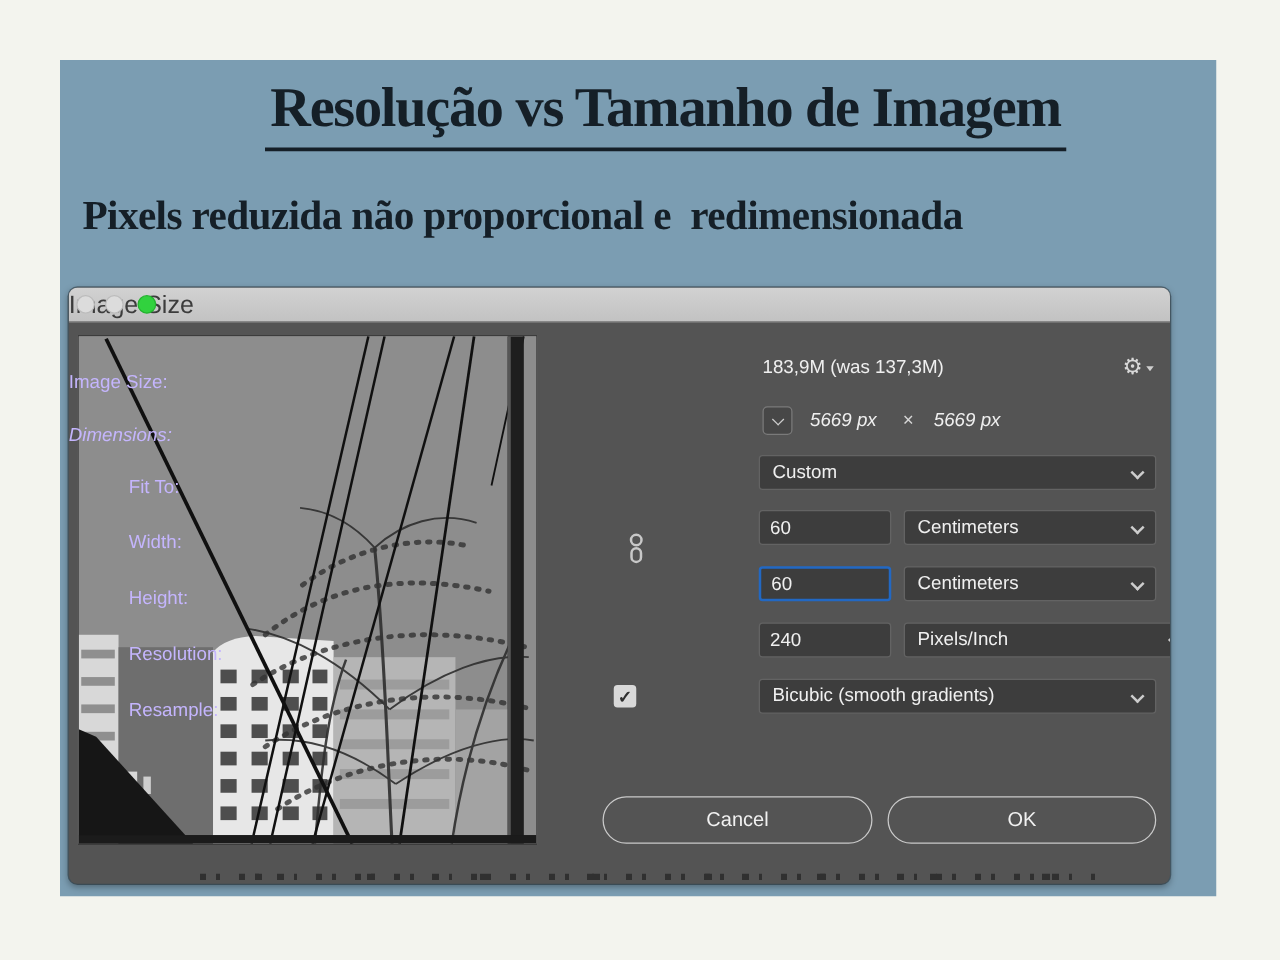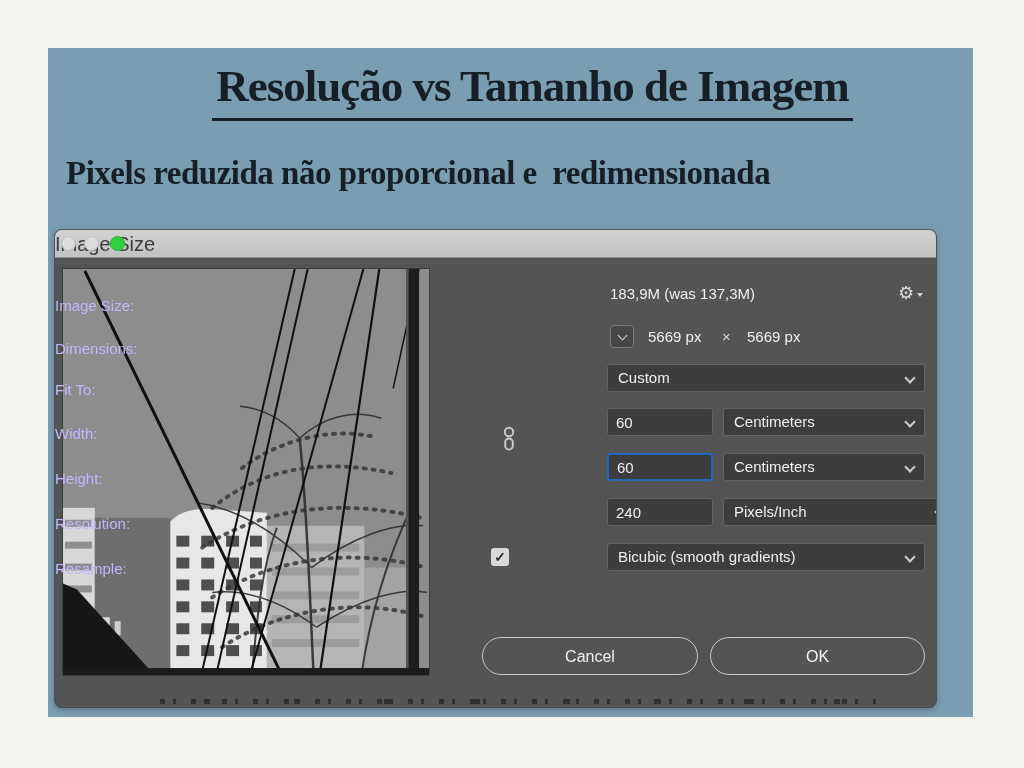--- a/index.html
+++ b/index.html
@@ -41,21 +41,21 @@
 
   .photo {
     position:absolute; left:7px; top:38px; width:368px; height:408px;
     border:1px solid #3c3c3c; background:#8d8d8d;
   }
   .photo svg { width:100%; height:100%; display:block; }
 
   
   .row { position:absolute; left:0; width:100%; }
   .row-label { position:absolute; left:0; top:12px; width:545px; color:#c4b5fd; }
-  .h22 .row-label { line-height:22px; } .h28 .row-label { line-height:28px; }
+  .h22 .row-label { line-height:22px; } .h28 .row-label { line-height:28px;padding-left:48px; }
 
   .static-value { position:absolute; color:#efefef; }
 
   .field {
     position:absolute; height:28px; background:#3d3d3d; border:1px solid #636363;
     border-radius:3px; color:#f0f0f0; font-size:15px; font-family:"Liberation Sans",sans-serif;
     padding:0 8px; outline:none;
   }
   .field.focused { border:2px solid #2268c3; }
   .dropdown {
@@ -209,21 +209,21 @@
     </div>
 
     <div class="row h22" style="top:53px;height:22px;">
       <div class="row-label">Image Size:</div>
       <div class="static-value" style="left:555px;line-height:22px;">183,9M (was 137,3M)</div>
     </div>
     <div class="gear">
       <span>⚙</span><span class="gear-caret"></span>
     </div>
 
-    <div class="row h22" style="top:95px;height:24px;">
+    <div class="row h22" style="top:95px;height:24px;font-style:italic;">
       <div class="row-label" style="line-height:24px;">Dimensions:</div>
       <div class="mini-btn" style="left:555px;top:0;">
         <span class="chev"></span>
       </div>
       <div class="static-value" style="left:593px;line-height:24px;">5669 px</div>
       <div class="static-value" style="left:667px;line-height:24px;color:#d6d6d6;">×</div>
       <div class="static-value" style="left:692px;line-height:24px;">5669 px</div>
     </div>
 
     <div class="row h28" style="top:134px;height:28px;">

